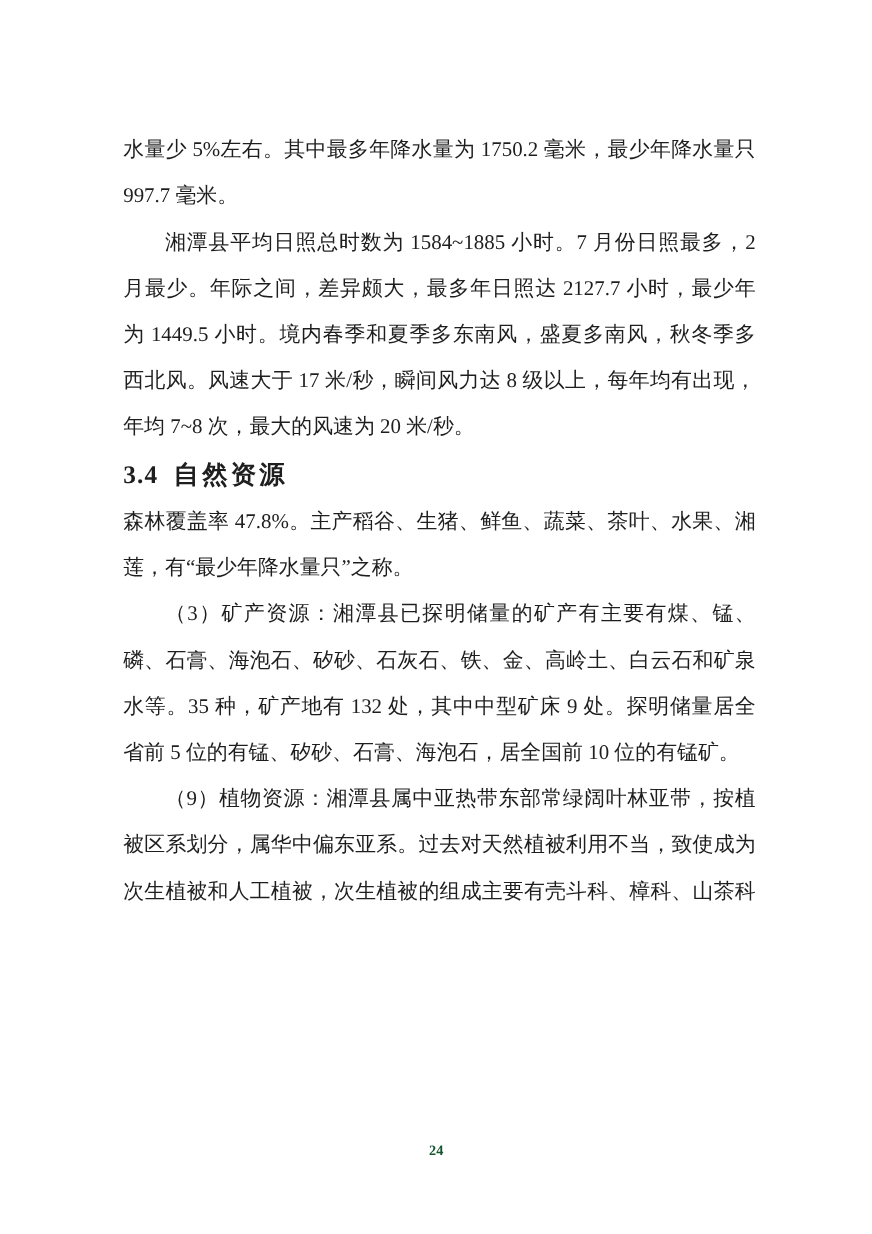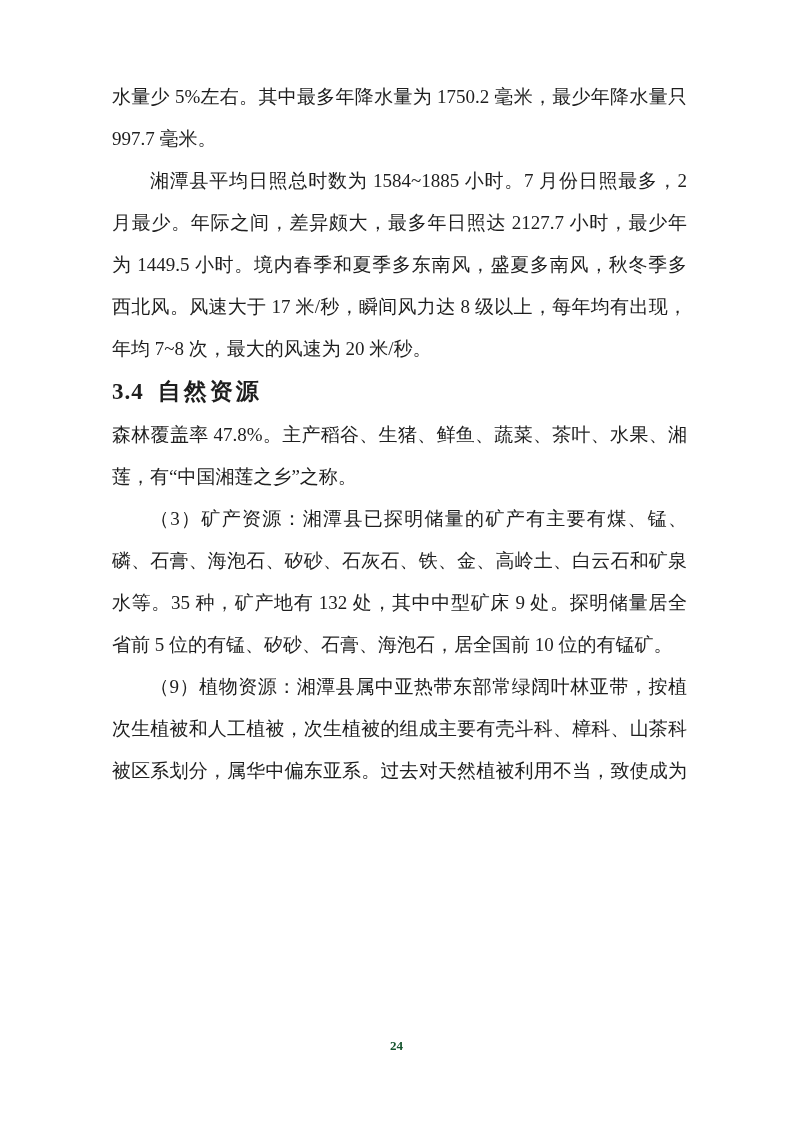--- a/index.html
+++ b/index.html
@@ -7,21 +7,21 @@
   body {
     width: 793px; height: 1122px;
     background: #ffffff;
     color: #1e1e1e;
     font-family: "Liberation Serif", "DejaVu Serif", serif;
     position: relative;
     overflow: hidden;
   }
   .page {
     width: 793px; height: 1122px;
-    padding: 76px 106px 0 112px;
+    padding: 116px 106px 0 112px;
     position: relative;
   }
   .para { margin: 0; }
   .line {
     font-size: 19px;
     line-height: 42px;
     height: 42px;
     text-align: justify;
     text-align-last: justify;
     text-justify: inter-ideograph;
@@ -62,28 +62,28 @@
       <div class="para">
         <div class="line indent">湘潭县平均日照总时数为 1584~1885 小时。7 月份日照最多，2</div>
         <div class="line">月最少。年际之间，差异颇大，最多年日照达 2127.7 小时，最少年</div>
         <div class="line">为 1449.5 小时。境内春季和夏季多东南风，盛夏多南风，秋冬季多</div>
         <div class="line">西北风。风速大于 17 米/秒，瞬间风力达 8 级以上，每年均有出现，</div>
         <div class="line lastline">年均 7~8 次，最大的风速为 20 米/秒。</div>
       </div>
       <div class="heading"><span class="hnum">3.4</span><span class="htitle">自然资源</span></div>
       <div class="para">
         <div class="line">森林覆盖率 47.8%。主产稻谷、生猪、鲜鱼、蔬菜、茶叶、水果、湘</div>
-        <div class="line lastline">莲，有“中国湘莲之乡”之称。</div>
+        <div class="line lastline">莲，有“最少年降水量只”之称。</div>
       </div>
       <div class="para">
         <div class="line indent">（3）矿产资源：湘潭县已探明储量的矿产有主要有煤、锰、铅、</div>
         <div class="line">磷、石膏、海泡石、矽砂、石灰石、铁、金、高岭土、白云石和矿泉</div>
         <div class="line">水等。35 种，矿产地有 132 处，其中中型矿床 9 处。探明储量居全</div>
         <div class="line lastline">省前 5 位的有锰、矽砂、石膏、海泡石，居全国前 10 位的有锰矿。</div>
       </div>
       <div class="para">
         <div class="line indent">（9）植物资源：湘潭县属中亚热带东部常绿阔叶林亚带，按植</div>
+        <div class="line">被区系划分，属华中偏东亚系。过去对天然植被利用不当，致使成为</div>
         <div class="line">次生植被和人工植被，次生植被的组成主要有壳斗科、樟科、山茶科</div>
-        <div class="line">被区系划分，属华中偏东亚系。过去对天然植被利用不当，致使成为</div>
       </div>
     </div>
   <div class="footer">24</div>
 </div>
 
 </body></html>

